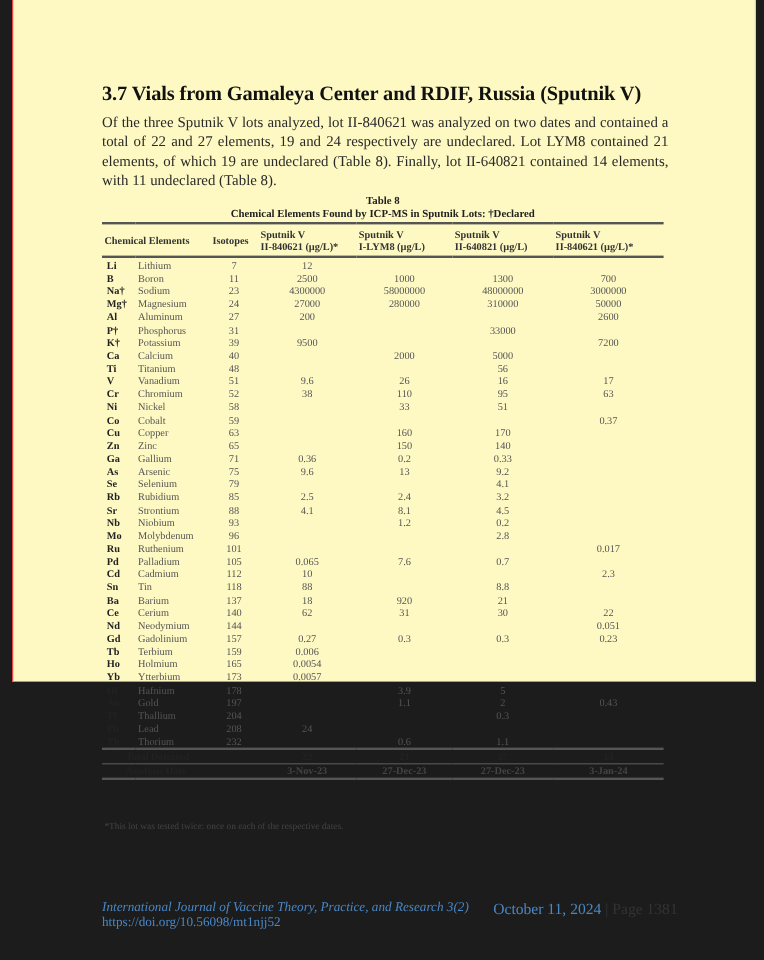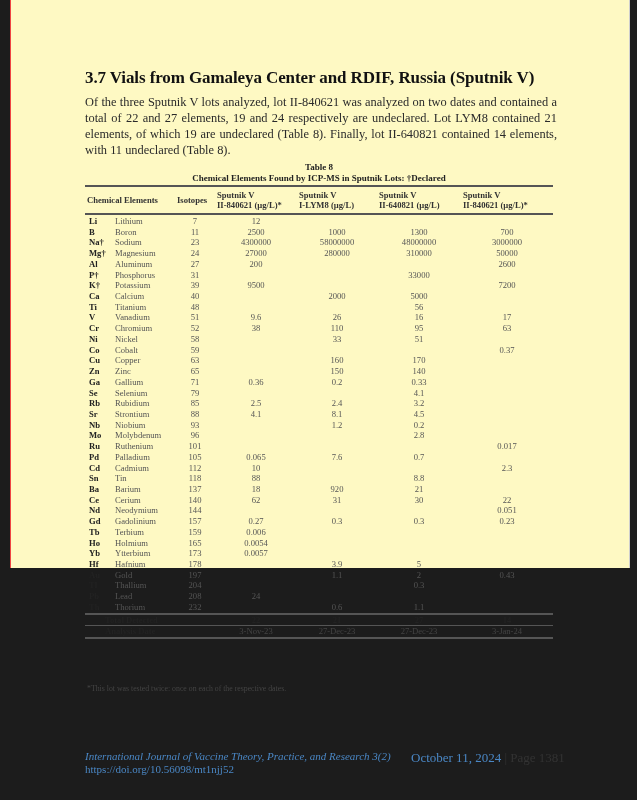--- a/index.html
+++ b/index.html
@@ -41,21 +41,21 @@
   }
   .tbl thead tr { border-top: 2px solid #555; border-bottom: 2px solid #555; }
   .tbl td { height: 10.72px; padding: 0 2px; line-height: 10.7px; white-space: nowrap; }
   .tbl td.sym { font-weight: bold; color: #222; padding-left: 4px; }
   .tbl td.name { color: #555; }
   .tbl td.iso, .tbl td.val { text-align: center; }
   .tbl tbody tr:first-child td { padding-top: 1px; }
   .tbl tfoot td { font-weight: bold; color: #222; text-align: center; }
   .tbl tfoot tr.total { border-top: 2px solid #555; border-bottom: 1px solid #555; }
   .tbl tfoot tr.date { border-bottom: 2px solid #555; }
-  .tbl tfoot tr.date td.val { font-weight: normal; color: #444; }
+  .tbl tfoot tr.date td.val { font-weight: bold; color: #444; }
   .tbl tfoot td.label { text-align: left; padding-left: 20px; }
   .footnote {
     position: absolute; left: 76px; top: 684px; font-size: 7.8px; color: #444;
   }
   .footer-left {
     position: absolute; left: 74px; top: 750px; font-size: 11px; line-height: 12.5px; color: #4a87c5;
   }
   .footer-left .journal { font-style: italic; }
   .footer-right {
     position: absolute; left: 400px; top: 750px; font-size: 13px; color: #4a87c5; white-space: nowrap;
@@ -251,20 +251,29 @@
         <tr>
           <td class="sym">Ga</td>
           <td class="name">Gallium</td>
           <td class="iso">71</td>
           <td class="val">0.36</td>
           <td class="val">0.2</td>
           <td class="val">0.33</td>
           <td class="val"></td>
         </tr>
         <tr>
+          <td class="sym">As</td>
+          <td class="name">Arsenic</td>
+          <td class="iso">75</td>
+          <td class="val">9.6</td>
+          <td class="val">13</td>
+          <td class="val">9.2</td>
+          <td class="val"></td>
+        </tr>
+        <tr>
           <td class="sym">Se</td>
           <td class="name">Selenium</td>
           <td class="iso">79</td>
           <td class="val"></td>
           <td class="val"></td>
           <td class="val">4.1</td>
           <td class="val"></td>
         </tr>
         <tr>
           <td class="sym">Rb</td>

